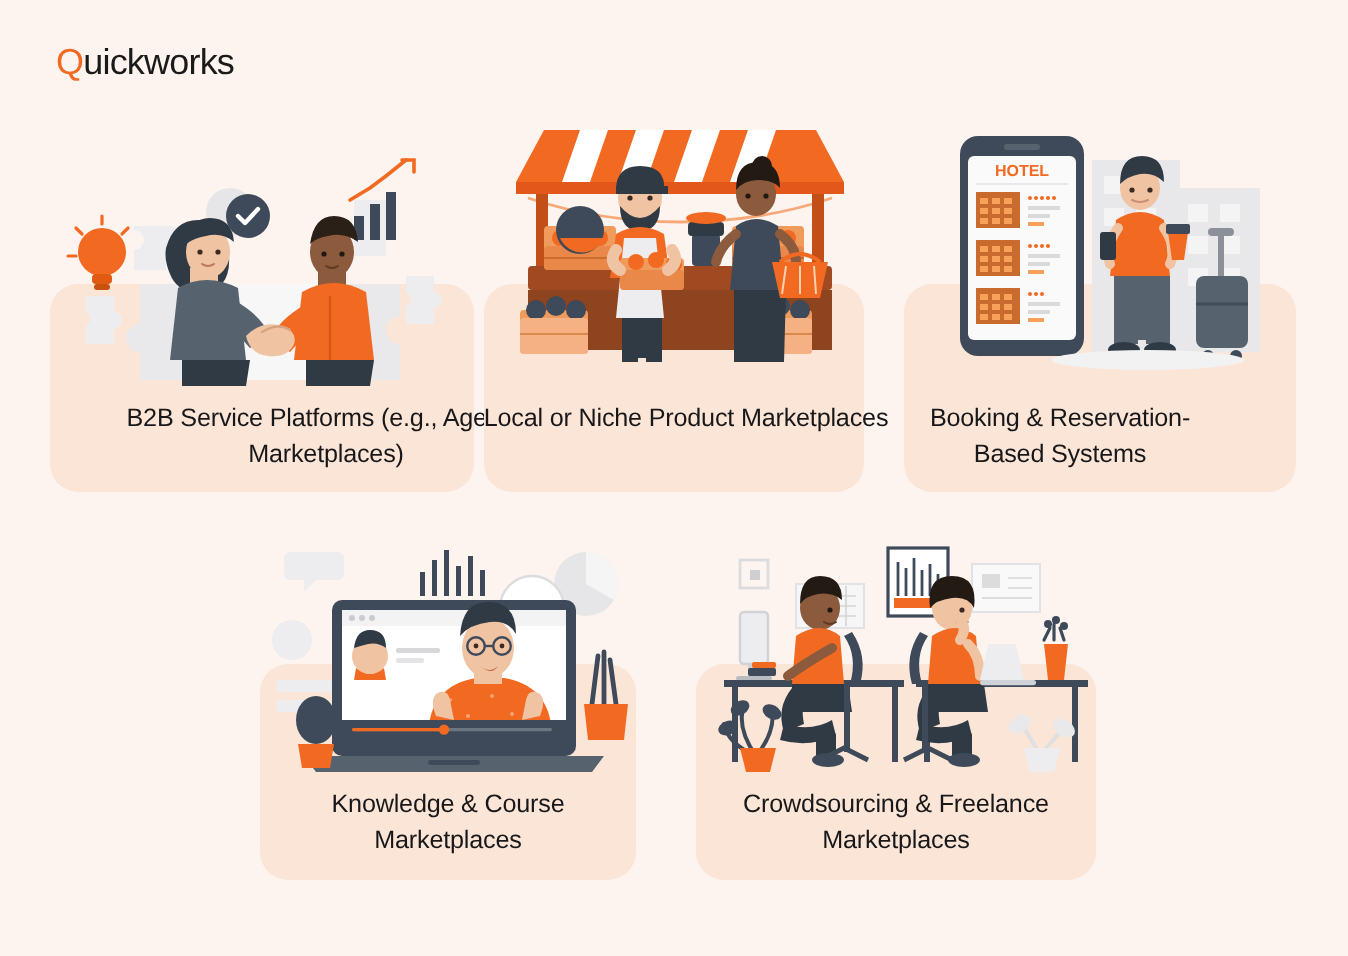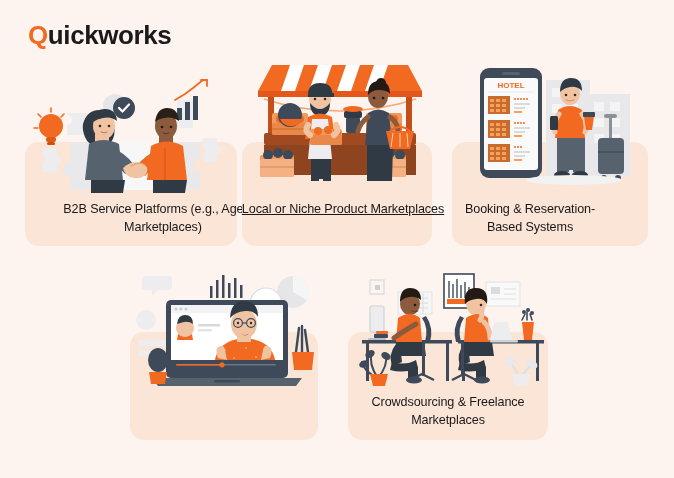--- a/index.html
+++ b/index.html
@@ -7,21 +7,21 @@
     width: 674px; height: 478px;
     background: #FDF4F0;
     font-family: "Liberation Sans", sans-serif;
     overflow: hidden;
   }
   #stage { position: relative; width: 674px; height: 478px; background: #FDF4F0; }
 
   
   .logo {
     position: absolute; left: 28px; top: 22px;
-    font-size: 26px; font-weight: bold; letter-spacing: -0.4px;
+    font-size: 18px; font-weight: normal; letter-spacing: -0.4px;
     color: #1A1A1A; line-height: 1;
   }
   .logo .q { color: #F26A21; }
 
   
   .card {
     position: absolute;
     background: #FBE5D7;
     border-radius: 14px;
   }
@@ -37,21 +37,21 @@
   .art { position: absolute; overflow: visible; text-decoration: underline; }
 
   
   #card-1 { left: 25px;  top: 142px; width: 212px; height: 104px; }
   #card-2 { left: 242px; top: 142px; width: 190px; height: 104px; }
   #card-3 { left: 452px; top: 142px; width: 196px; height: 104px; }
   #card-4 { left: 130px; top: 332px; width: 188px; height: 108px; }
   #card-5 { left: 348px; top: 332px; width: 200px; height: 108px; }
 
   #label-1 { left: 25px;  top: 200px; width: 212px; margin-left: 32px; }
-  #label-2 { left: 233px; top: 200px; width: 220px; text-decoration: underline; }
+  #label-2 { left: 233px; top: 200px; width: 220px; }
   #label-3 { left: 452px; top: 200px; width: 156px; }
   #label-4 { left: 130px; top: 393px; width: 188px; }
   #label-5 { left: 348px; top: 393px; width: 200px; }
 
   #art-1 { left: 25px;  top: 78px;  width: 212px; height: 115px; }
   #art-2 { left: 250px; top: 55px;  width: 180px; height: 140px; }
   #art-3 { left: 462px; top: 60px;  width: 180px; height: 135px; }
   #art-4 { left: 130px; top: 258px; width: 196px; height: 128px; }
   #art-5 { left: 348px; top: 262px; width: 200px; height: 124px; }
 
@@ -508,20 +508,21 @@
         <ellipse cx="28" cy="102" rx="10" ry="12" fill="#3E4A59"></ellipse>
         <path d="M19 114 h18 l-2 12 h-14z" fill="#F26A21"></path>
       </g>
 
       <g>
         <path d="M166 94 l3 -24 M172 94 l0 -26 M178 94 l-3 -22" stroke="#3E4A59" stroke-width="2.4" stroke-linecap="round"></path>
         <path d="M162 94 h22 l-2 18 h-18z" fill="#F26A21"></path>
       </g>
     </svg>
   </div>
+  <div class="card-label" id="label-4">Knowledge &amp; Course Marketplaces</div>
 
   <div class="card" id="card-5"></div>
   <div class="art" id="art-5">
     <svg viewBox="0 0 200 124" xmlns="http://www.w3.org/2000/svg">
 
       <g>
         <rect x="22" y="18" width="14" height="14" fill="none" stroke="#DCDCDE" stroke-width="1.4"></rect>
         <rect x="27" y="23" width="5" height="5" fill="#CFCFD1"></rect>
         <rect x="50" y="30" width="34" height="22" fill="#F6F6F7" stroke="#E2E2E4" stroke-width="1"></rect>
         <g stroke="#D4D4D6" stroke-width="0.8">

